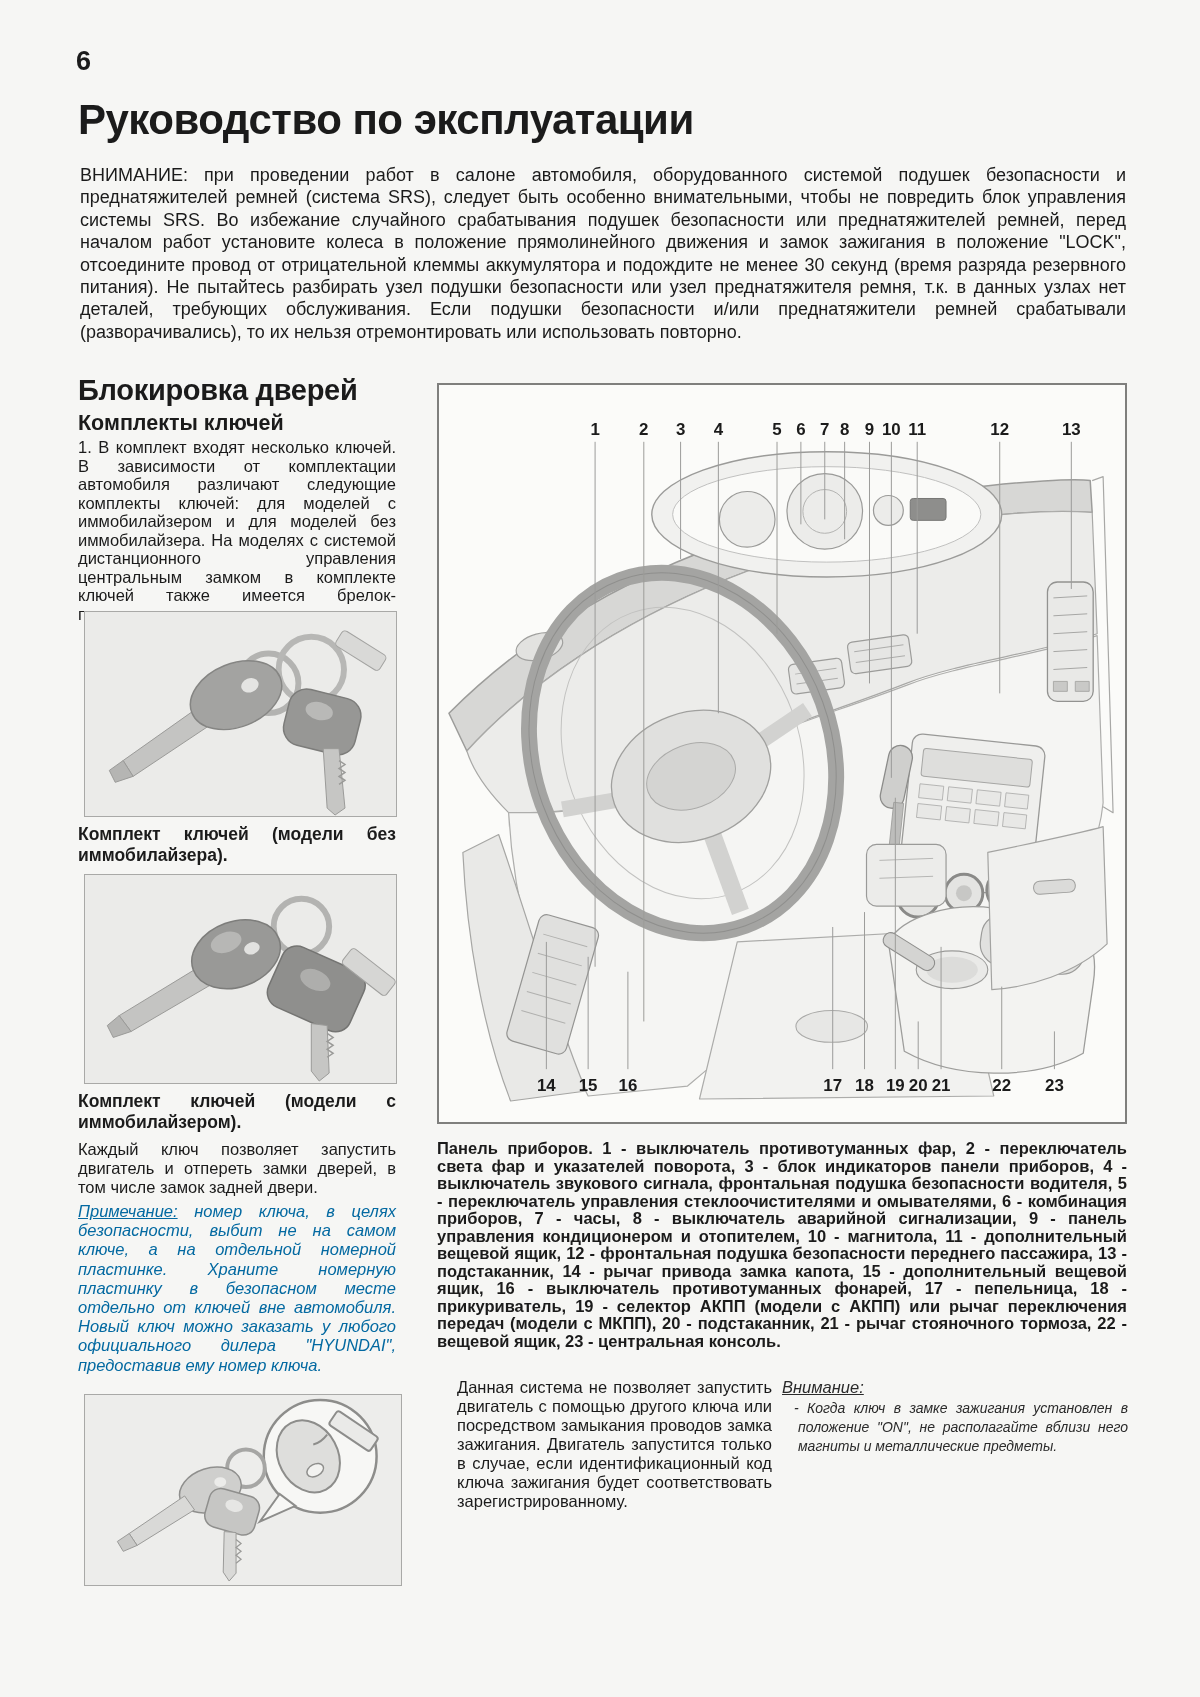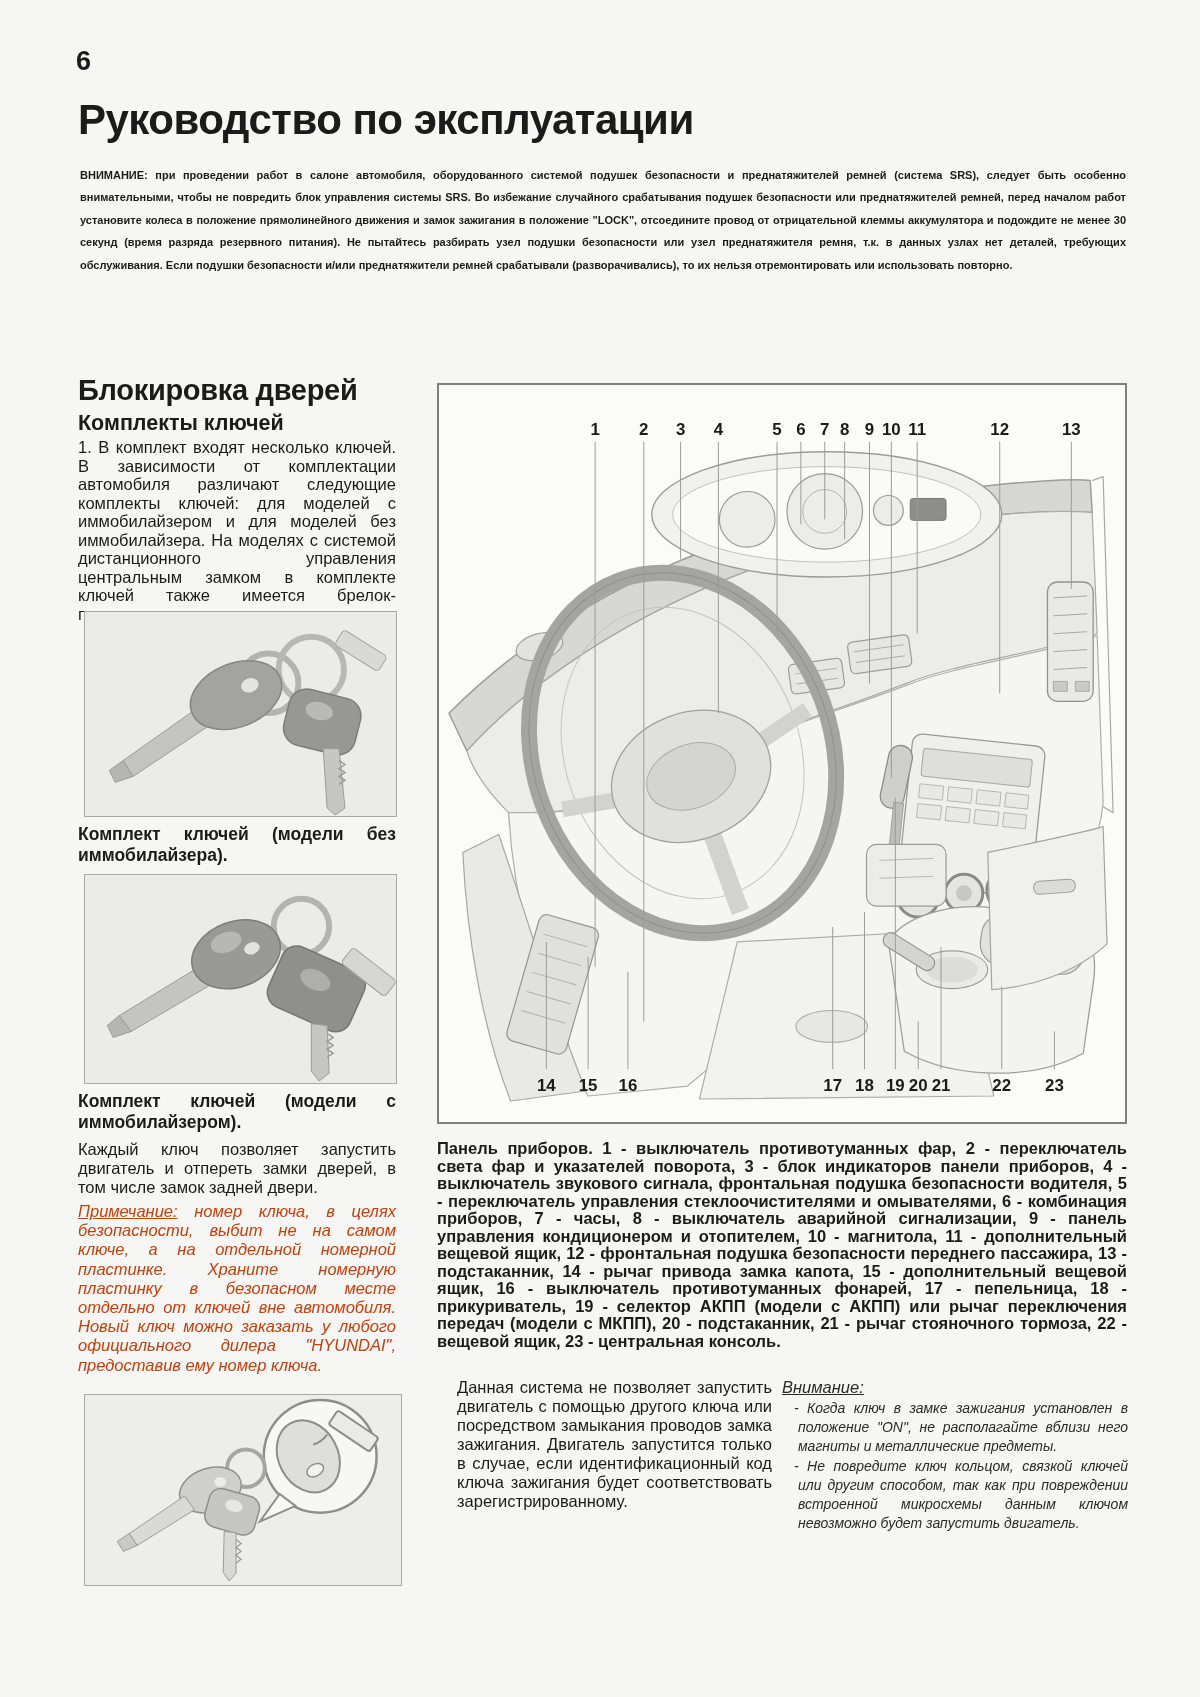--- a/index.html
+++ b/index.html
@@ -8,37 +8,37 @@
     background:#f6f6f4;
     font-family:"Liberation Sans", sans-serif;
     color:#1b1b1b;
     -webkit-font-smoothing:antialiased;
   }
   .abs{position:absolute;}
   .page-num{left:76px;top:46px;font-size:27px;font-weight:bold;}
   .title{left:78px;top:96px;font-size:42px;font-weight:bold;margin:0;letter-spacing:-0.5px;}
   .warning{
     left:80px;top:164px;width:1046px;margin:0;
-    font-size:11px;font-weight:bold;line-height:22.4px;text-align:justify;
+    font-size:18px;font-weight:normal;line-height:22.4px;text-align:justify;
   }
   .sec-h{left:78px;top:374px;margin:0;font-size:29px;font-weight:bold;letter-spacing:-0.3px;text-align:center;}
   .sub-h{left:78px;top:411px;margin:0;font-size:21.5px;font-weight:bold;}
   .colp{width:318px;margin:0;font-size:16.5px;line-height:18.5px;text-align:justify;}
   .p1{left:78px;top:438px;}
   .photo{
     background:#ebebe9;border:1px solid #a9a9a7;box-sizing:border-box;
   }
   .photo svg{display:block;width:100%;height:100%;}
   .img1{left:84px;top:611px;width:313px;height:206px;}
   .cap{left:78px;top:824px;width:318px;margin:0;font-size:17.5px;font-weight:bold;line-height:21px;text-align:justify;}
   .cap2{top:1091px;}
   .p2{left:78px;top:1140px;line-height:19px;}
   .img2{left:84px;top:874px;width:313px;height:210px;}
   .note{left:78px;top:1202px;width:318px;margin:0;font-size:16.5px;line-height:19.2px;
-        text-align:justify;font-style:italic;color:#c2410c;}
+        text-align:justify;font-style:italic;color:#0369a1;}
   .note .lbl{text-decoration:underline;}
   .img3{left:84px;top:1394px;width:318px;height:192px;}
 
   .diagram{
     left:437px;top:383px;width:690px;height:741px;
     background:#fbfbf9;border:2px solid #7f7f7d;box-sizing:border-box;
   }
   .diagram svg{display:block;width:100%;height:100%;}
   .dcap{left:437px;top:1140px;width:690px;margin:0;font-size:16.5px;font-weight:bold;
         line-height:17.5px;text-align:justify;}
@@ -296,14 +296,13 @@
 
 <p class="abs dcap">Панель приборов. 1 - выключатель противотуманных фар, 2 - переключатель света фар и указателей поворота, 3 - блок индикаторов панели приборов, 4 - выключатель звукового сигнала, фронтальная подушка безопасности водителя, 5 - переключатель управления стеклоочистителями и омывателями, 6 - комбинация приборов, 7 - часы, 8 - выключатель аварийной сигнализации, 9 - панель управления кондиционером и отопителем, 10 - магнитола, 11 - дополнительный вещевой ящик, 12 - фронтальная подушка безопасности переднего пассажира, 13 - подстаканник, 14 - рычаг привода замка капота, 15 - дополнительный вещевой ящик, 16 - выключатель противотуманных фонарей, 17 - пепельница, 18 - прикуриватель, 19 - селектор АКПП (модели с АКПП) или рычаг переключения передач (модели с МКПП), 20 - подстаканник, 21 - рычаг стояночного тормоза, 22 - вещевой ящик, 23 - центральная консоль.</p>
 
 <div class="abs bl">
   <p class="ind">Данная система не позволяет запустить двигатель с помощью другого ключа или посредством замыкания проводов замка зажигания. Двигатель запустится только в случае, если идентификационный код ключа зажигания будет соответствовать зарегистрированному.</p>
 </div>
 
 <div class="abs br">
   <span class="hd">Внимание:</span>
   <p>- Когда ключ в замке зажигания установлен в положение "ON", не располагайте вблизи него магниты и металлические предметы.</p>
-  <p>- Не повредите ключ кольцом, связкой ключей или другим способом, так как при повреждении встроенной микросхемы данным ключом невозможно будет запустить двигатель.</p>
 </div>
 
 </body></html>

